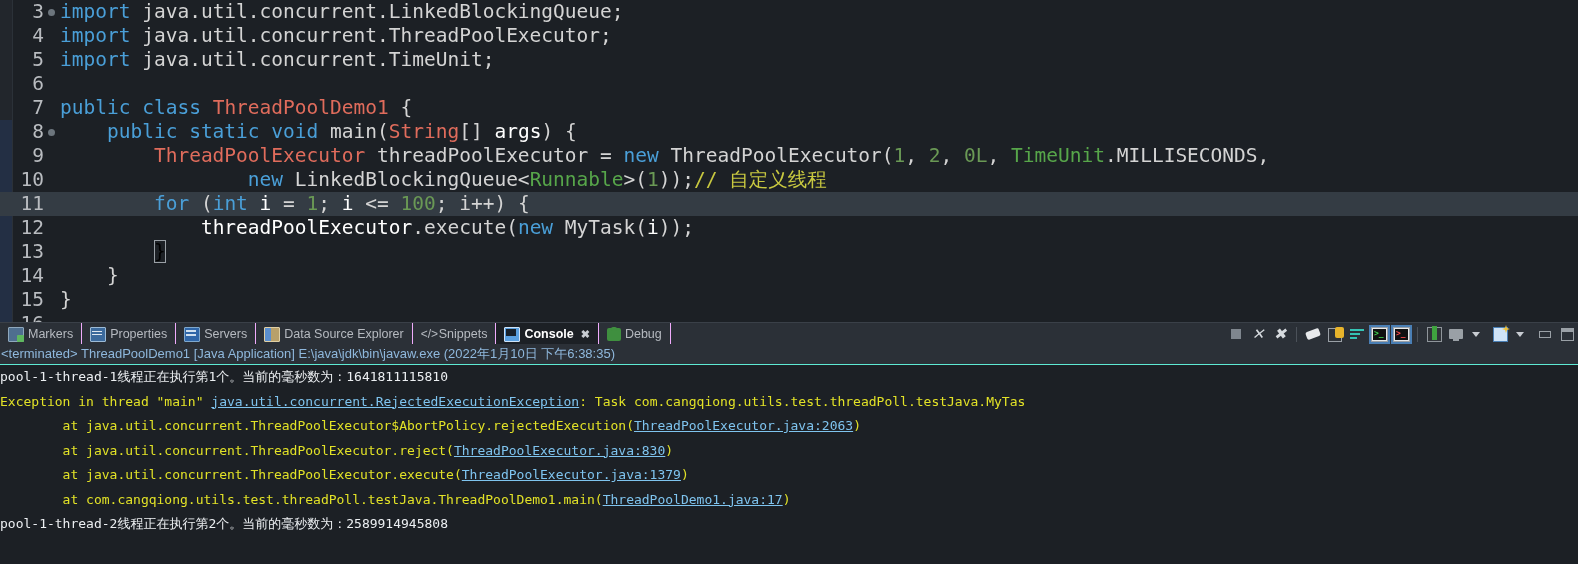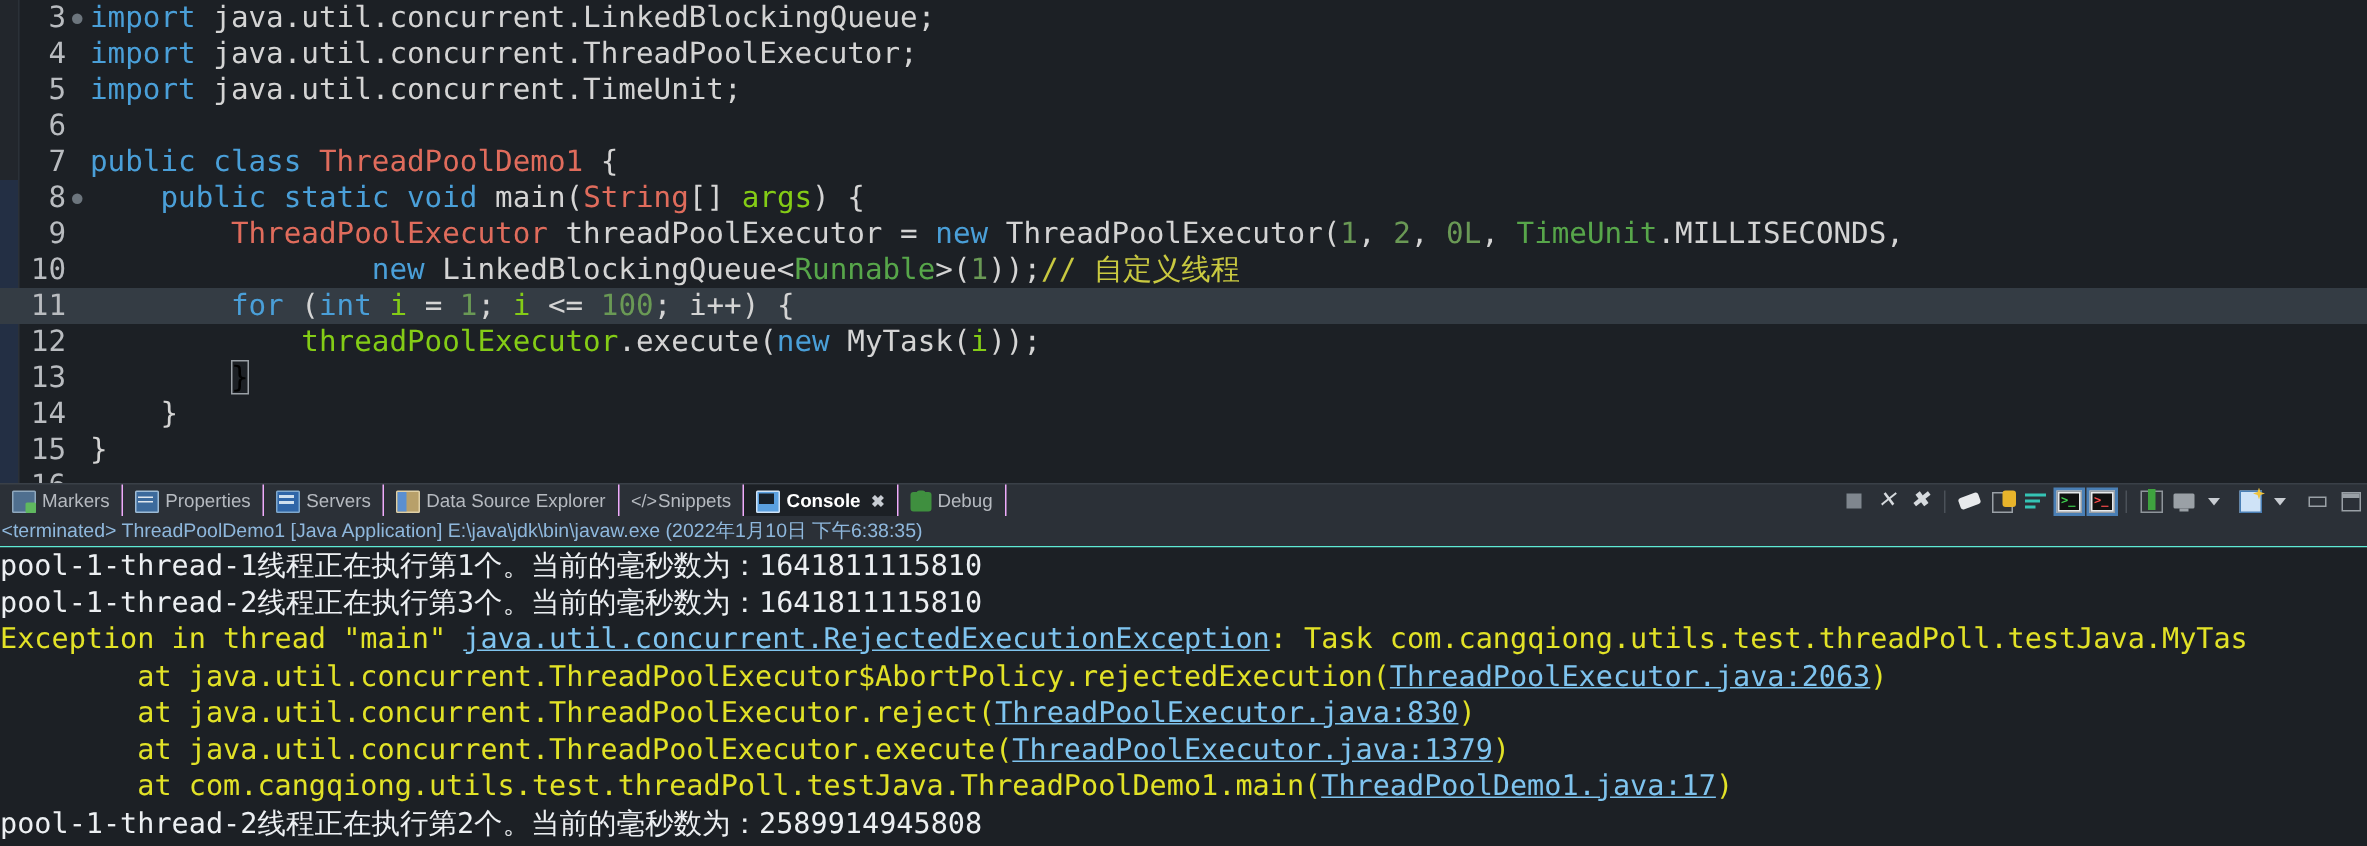--- a/index.html
+++ b/index.html
@@ -34,21 +34,21 @@
   }
   .fold{
     position:absolute;left:48px;top:9px;width:7px;height:7px;
     border-radius:50%;background:#6c757d;
   }
   .ltext{position:absolute;left:60px;top:0;height:24px;}
   
   .kw{color:#4a9fd8;}          
   .pln{color:#d4d4d4;}          
   .typ{color:#e06c5c;}          
-  .fld{color:#84cc16;}          
+  .fld{color:#ffffff;}          
   .num{color:#6a9955;}          
   .grn{color:#57a64a;}          
   .cmt{color:#c9c940;}
   .mbrace{
     outline:1px solid #9aa0a6;outline-offset:-1px;
     background:#1c2025;
   }
   
   #tabbar{
     position:absolute;left:0;top:322px;width:1578px;height:22px;
@@ -105,29 +105,29 @@
   .g-new{position:absolute;left:3px;top:3px;width:13px;height:13px;background:#cfe3f7;border:1px solid #4a7fb5;}
   .g-new:after{content:"";position:absolute;right:-3px;top:-3px;width:8px;height:8px;background:#f0c33c;clip-path:polygon(50% 0,62% 38%,100% 50%,62% 62%,50% 100%,38% 62%,0 50%,38% 38%);}
   .g-min{position:absolute;left:5px;top:7px;width:10px;height:5px;border:1px solid #9aa0a6;}
   .g-max{position:absolute;left:5px;top:4px;width:11px;height:11px;border:1px solid #9aa0a6;}
   .g-max:after{content:"";position:absolute;left:0;top:0;width:11px;height:3px;background:#9aa0a6;}
   
   #terminated{
     position:absolute;left:0;top:344px;width:1578px;height:20px;
     background:#2b3037;color:#8fb8dd;font-size:13px;line-height:20px;
     font-family:"Liberation Sans",sans-serif;padding-left:1px;
-    white-space:nowrap;overflow:hidden;border-bottom:1px solid #5eead4;
+    white-space:nowrap;overflow:hidden;border-bottom:3px solid #5eead4;
   }
   #console{
     position:absolute;left:0;top:365px;width:1578px;height:199px;
     background:#1c2025;overflow:hidden;
   }
   .cline{
     height:24.5px;line-height:24.5px;white-space:pre;
-    font-size:19px;color:#d8dce0;
+    font-size:13px;color:#d8dce0;
     font-family:"DejaVu Sans Mono","Liberation Mono",monospace;
   }
   .cline.err{color:#e2e227;}
   .clink{color:#7fc4ef;text-decoration:underline;}
   .cwhite{color:#eceff2;}
 </style>
 </head>
 <body>
 
 <div id="editor">
@@ -240,21 +240,20 @@
       <span class="tbtn">
         <i class="g-max"></i>
       </span>
     </div>
 </div>
 
 <div id="terminated">&lt;terminated&gt; ThreadPoolDemo1 [Java Application] E:\java\jdk\bin\javaw.exe (2022年1月10日 下午6:38:35)</div>
 <div id="console">
   <div id="console-lines">
       <div class="cline"><span class="cwhite">pool-1-thread-1</span><span class="cwhite">线程正在执行第1个。当前的毫秒数为：1641811115810</span></div>
-      <div class="cline"><span class="cwhite">pool-1-thread-2</span><span class="cwhite">线程正在执行第3个。当前的毫秒数为：1641811115810</span></div>
       <div class="cline err"><span class="err">Exception in thread "main" </span><span class="clink">java.util.concurrent.RejectedExecutionException</span><span class="err">: Task com.cangqiong.utils.test.threadPoll.testJava.MyTas</span></div>
       <div class="cline err"><span class="err">        at java.util.concurrent.ThreadPoolExecutor$AbortPolicy.rejectedExecution(</span><span class="clink">ThreadPoolExecutor.java:2063</span><span class="err">)</span></div>
       <div class="cline err"><span class="err">        at java.util.concurrent.ThreadPoolExecutor.reject(</span><span class="clink">ThreadPoolExecutor.java:830</span><span class="err">)</span></div>
       <div class="cline err"><span class="err">        at java.util.concurrent.ThreadPoolExecutor.execute(</span><span class="clink">ThreadPoolExecutor.java:1379</span><span class="err">)</span></div>
       <div class="cline err"><span class="err">        at com.cangqiong.utils.test.threadPoll.testJava.ThreadPoolDemo1.main(</span><span class="clink">ThreadPoolDemo1.java:17</span><span class="err">)</span></div>
       <div class="cline"><span class="cwhite">pool-1-thread-2</span><span class="cwhite">线程正在执行第2个。当前的毫秒数为：2589914945808</span></div>
     </div>
 </div>
 
 </body></html>

